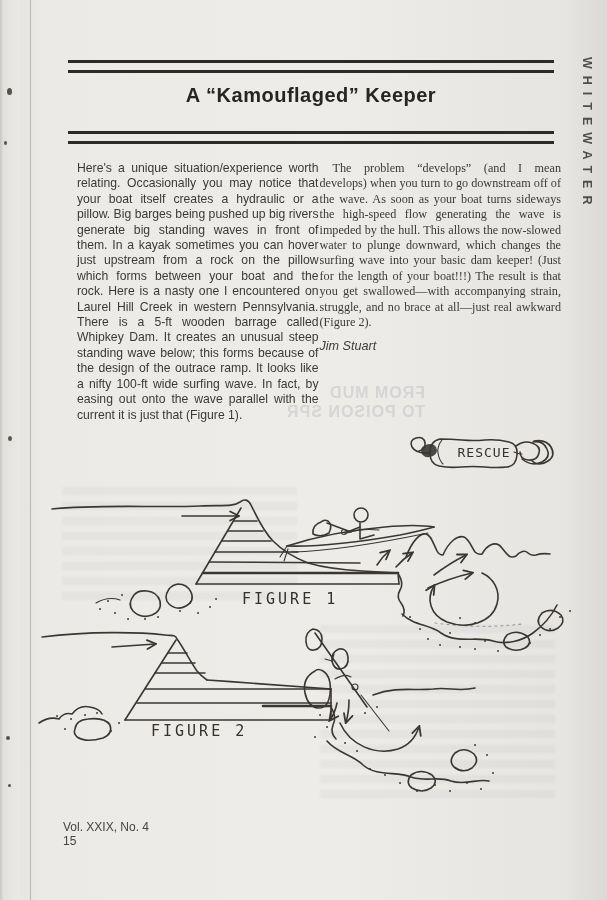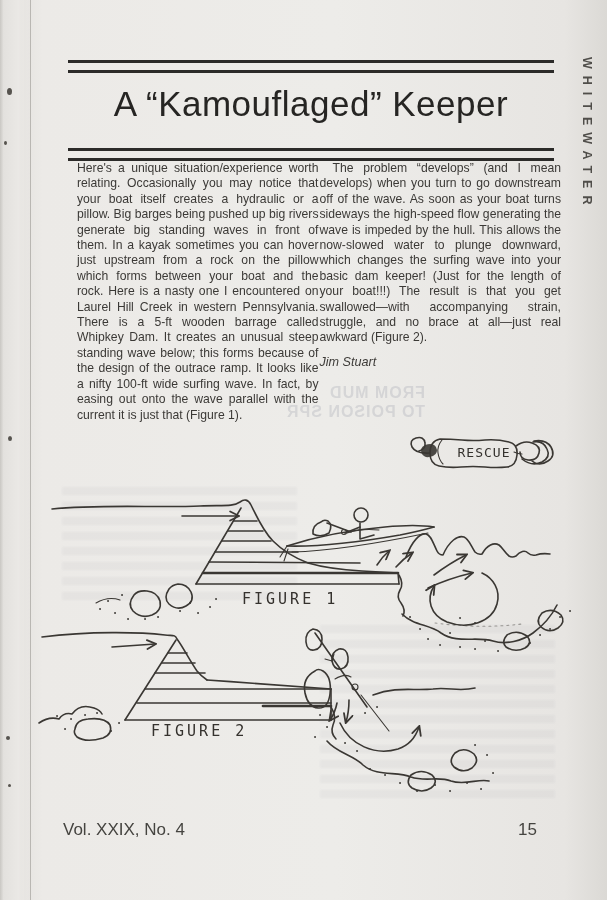--- a/index.html
+++ b/index.html
@@ -16,27 +16,27 @@
   .speck{position:absolute;background:#56534e;border-radius:50%;}
   .masthead{
     position:absolute;top:57px;right:13px;height:230px;
     writing-mode:vertical-rl;font-weight:bold;font-size:12.5px;letter-spacing:7px;
     color:#504e4a;
   }
   .title-block{position:absolute;left:68px;top:60px;width:486px;}
   .rule{height:3px;background:#2c2b29;}
   .rule.gap{margin-bottom:7px;}
   h1.page-title{
-    margin:11px 0 25px 0;text-align:center;font-size:35px;line-height:1.12;
-    letter-spacing:.5px;color:#262523;font-weight:normal;
+    margin:11px 0 25px 0;text-align:center;font-size:20px;line-height:1.12;
+    letter-spacing:.5px;color:#262523;font-weight:bold;
   }
   .article{position:absolute;left:77px;top:161px;width:484px;display:flex;gap:1px;}
   .col{width:50%;font-size:12.2px;line-height:15.4px;text-align:justify;}
   .col p{margin:0;}
-  .col p.indent{text-indent:13px;}
+  .col p.indent{text-indent:13px;font-family:Liberation Serif, serif;}
   .author{margin-top:9px;text-align:left;font-style:italic;font-size:12.6px;padding-right:4px;color:#3e3c39;}
   .ghost{
     position:absolute;left:297px;top:383px;width:128px;
     transform:scaleX(-1);
     font-weight:bold;font-size:16px;line-height:19px;letter-spacing:1px;
     color:rgba(96,102,124,0.16);white-space:nowrap;
   }
   .bleed{position:absolute;filter:blur(1px);
     background:repeating-linear-gradient(180deg,rgba(125,127,142,.06) 0 8px,rgba(0,0,0,0) 8px 15px);}
   .bleed.b1{left:62px;top:487px;width:235px;height:118px;}
@@ -48,21 +48,21 @@
   .sk{stroke:#3a3733;stroke-width:1.6;fill:none;stroke-linecap:round;stroke-linejoin:round;}
   .sk-thick{stroke-width:2.7;}
   .sk-thin{stroke-width:1.1;}
   .dots{stroke:#3a3733;stroke-width:1.8;stroke-linecap:round;fill:none;}
   .figlabel{font-family:"DejaVu Sans Mono",monospace;font-size:15px;letter-spacing:3px;
     fill:#35322e;stroke:none;}
   .baglabel{font-family:"DejaVu Sans Mono",monospace;font-size:13px;letter-spacing:1px;
     fill:#35322e;stroke:none;}
   .footer{
     position:absolute;left:63px;top:820px;width:474px;display:flex;justify-content:space-between;
-    font-size:17px;color:#454440;
+    font-size:12px;color:#454440;flex-direction:column;
   }
 </style>
 </head>
 <body>
 
 <div class="page">
 
   <div class="scan-edge-left"></div>
   <div class="speck" style="left:7px;top:88px;width:5px;height:7px;"></div>
   <div class="speck" style="left:4px;top:141px;width:3px;height:4px;"></div>

